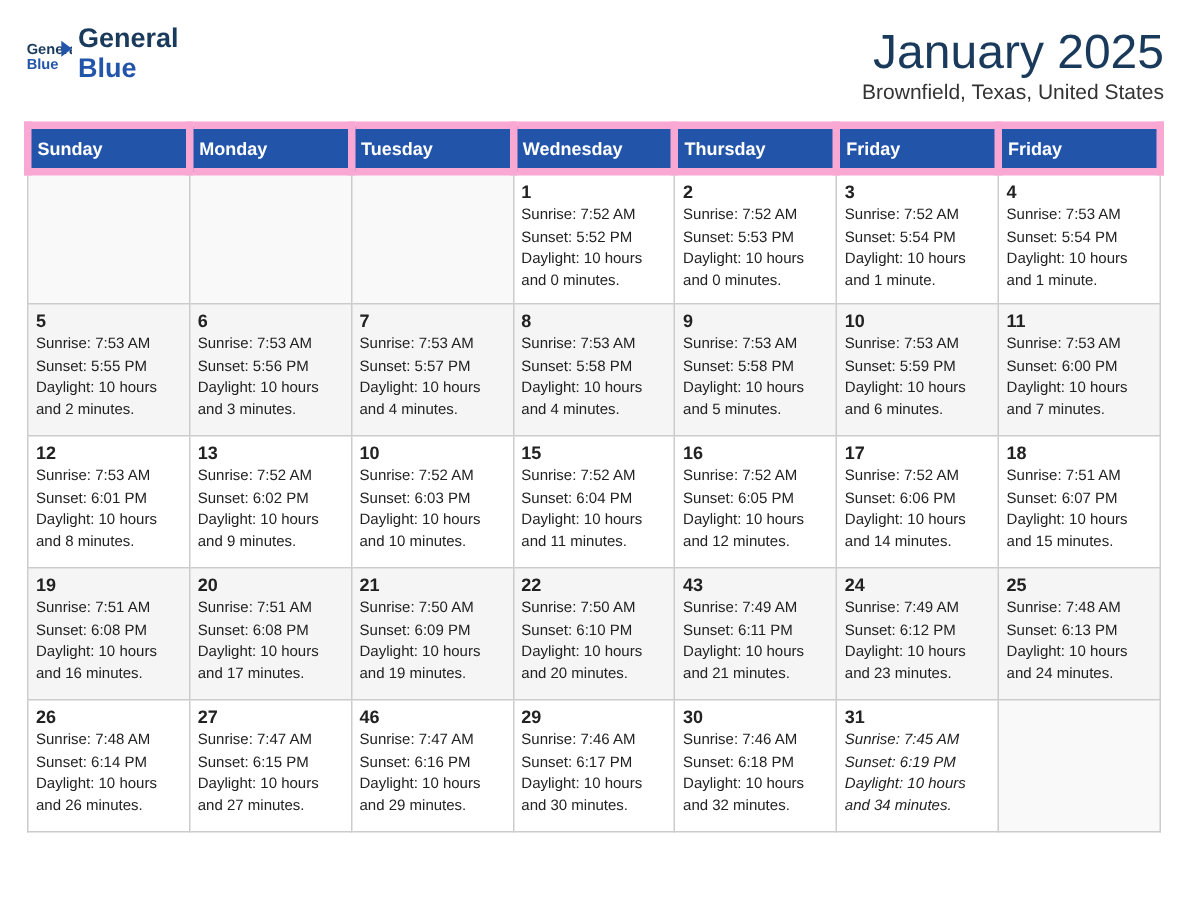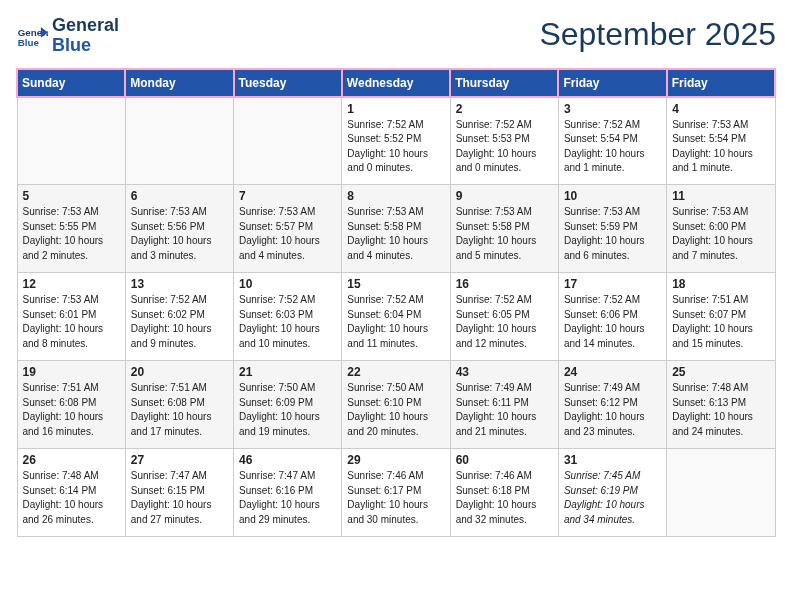--- a/index.html
+++ b/index.html
@@ -51,21 +51,21 @@
     }
     thead tr {
       background: #2255aa;
     }
     thead th {
       color: #fff;
       font-size: 12px;
       font-weight: bold;
       padding: 6px 4px;
       text-align: left;
-      border: 2px solid #f9a8d4;
+      border: 5px solid #f9a8d4;
     }
     tbody td {
       border: 1px solid #ccc;
       vertical-align: top;
       padding: 4px 5px;
       font-size: 10px;
       color: #222;
       height: 88px;
       background: #fff;
     }
@@ -95,21 +95,22 @@
       <text x="2" y="18" font-size="11" font-weight="bold" fill="#1a3a5c">General</text>
       <text x="2" y="29" font-size="11" font-weight="bold" fill="#2255aa">Blue</text>
       <polygon points="28,8 36,14 28,20" fill="#2255aa"></polygon>
     </svg>
     <div>
       <div class="logo-text">General</div>
       <div class="logo-text logo-blue">Blue</div>
     </div>
   </div>
   <div class="title-block">
-    <div class="month-title">September 2025</div>
+    <div class="month-title">January 2025</div>
+    <div class="location">Brownfield, Texas, United States</div>
   </div>
 </div>
 
 <table>
   <thead>
     <tr>
     <th>Sunday</th>
         <th>Monday</th>
         <th>Tuesday</th>
         <th>Wednesday</th>
@@ -328,21 +329,21 @@
 and 29 minutes.</div>
         </td>
         <td>
           <div class="day-num">29</div>
           <div class="day-info" style="white-space: pre-line;">Sunrise: 7:46 AM
 Sunset: 6:17 PM
 Daylight: 10 hours
 and 30 minutes.</div>
         </td>
         <td>
-          <div class="day-num">60</div>
+          <div class="day-num">30</div>
           <div class="day-info" style="white-space: pre-line;">Sunrise: 7:46 AM
 Sunset: 6:18 PM
 Daylight: 10 hours
 and 32 minutes.</div>
         </td>
         <td>
           <div class="day-num">31</div>
           <div class="day-info" style="white-space: pre-line; font-style: italic;">Sunrise: 7:45 AM
 Sunset: 6:19 PM
 Daylight: 10 hours

